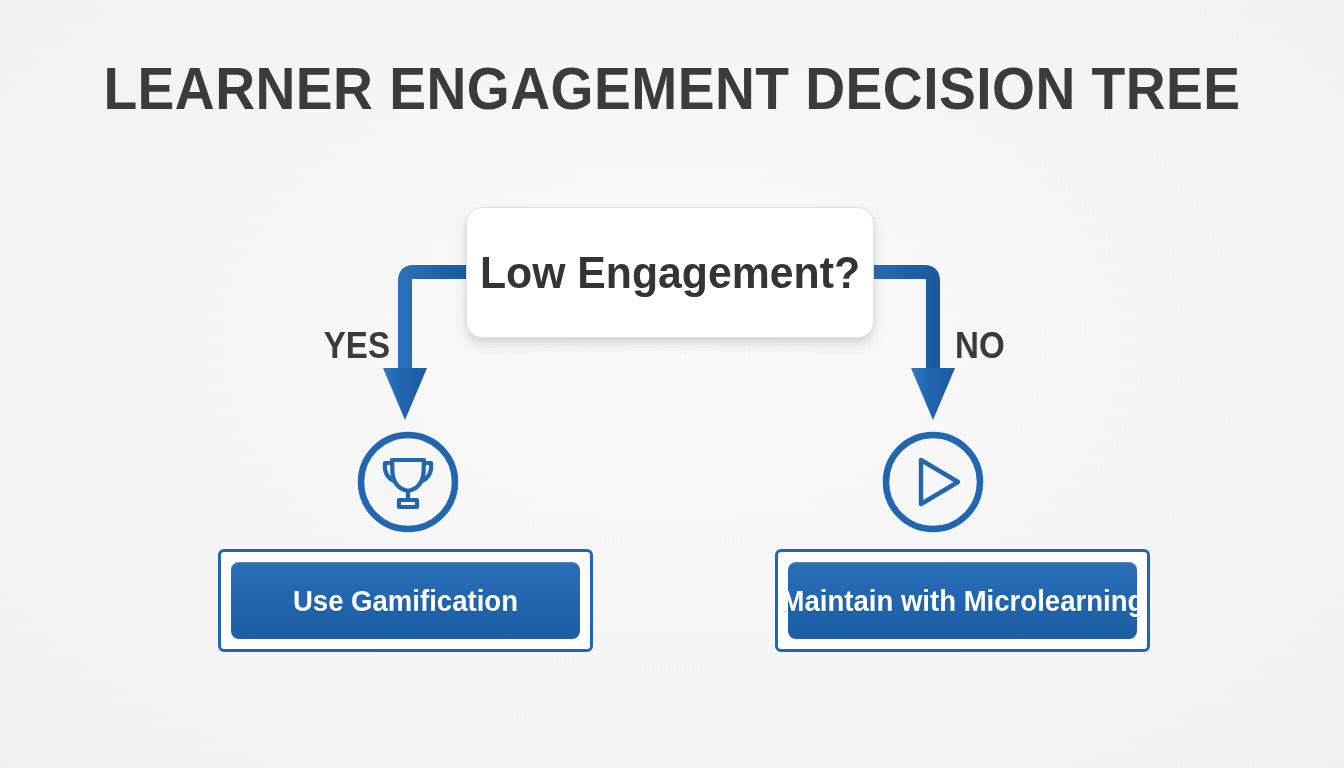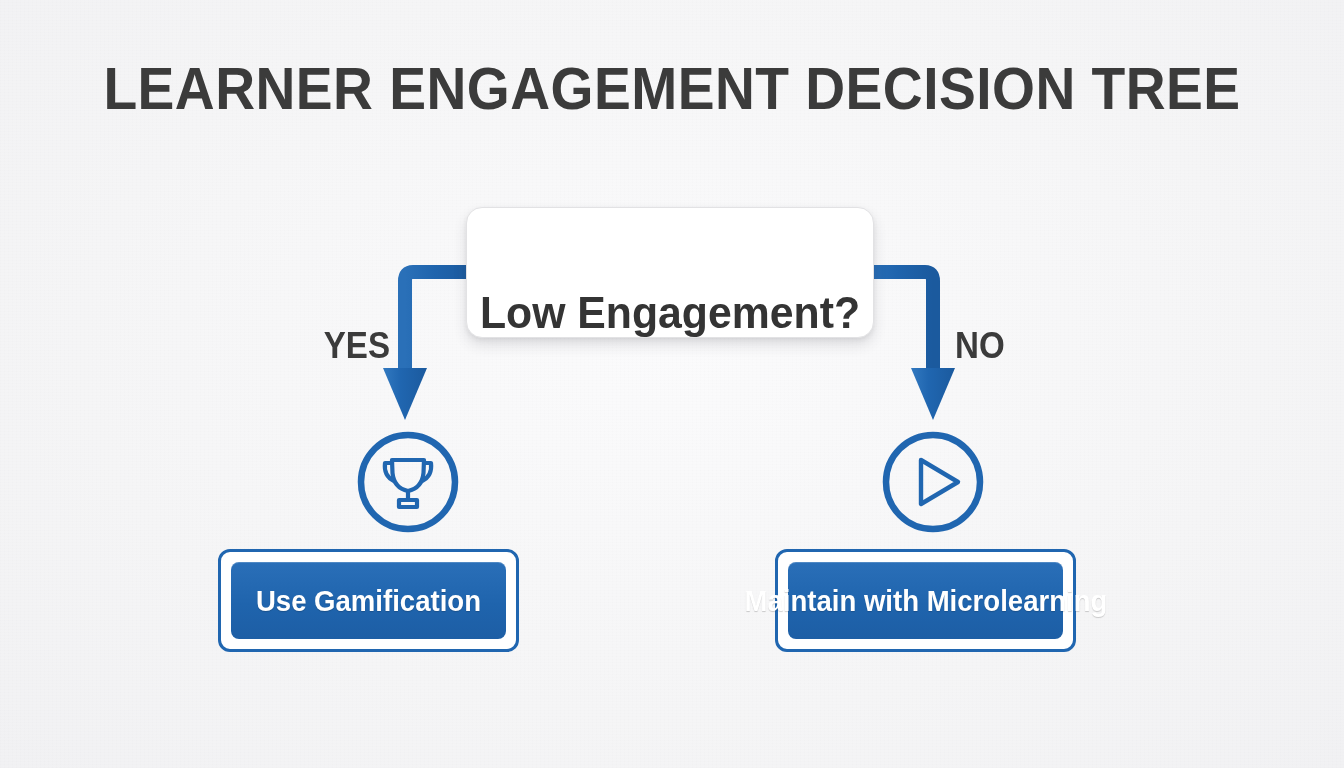--- a/index.html
+++ b/index.html
@@ -65,21 +65,21 @@
     position: absolute;
     left: 466px;
     top: 207px;
     width: 406px;
     height: 129px;
     background: #ffffff;
     border: 1px solid #e2e2e4;
     border-radius: 16px;
     box-shadow: 0 7px 13px rgba(60,60,70,.14), 0 2px 4px rgba(60,60,70,.08);
     display: flex;
-    align-items: flex-end;
+    align-items: center;
     justify-content: center;
     z-index: 4;
   }
   #decision-label {
     font-family: "Liberation Sans Narrow", "Liberation Sans", sans-serif;
     font-weight: 700;
     font-size: 45px;
     line-height: 48px;
     color: #343434;
     transform: scaleX(.95);
@@ -107,25 +107,25 @@
     width: 102px;
     height: 102px;
     z-index: 4;
   }
   #icon-trophy { left: 357px; top: 431px; }
   #icon-play   { left: 882px; top: 431px; }
 
   
   .result-frame {
     position: absolute;
-    width: 301px;
+    width: 375px;
     height: 103px;
     box-sizing: border-box;
     border: 3px solid #2066b0;
-    border-radius: 12px;
+    border-radius: 6px;
     background: #ffffff;
     padding: 10px;
     z-index: 4;
   }
   #result-left  { left: 218px; top: 549px; }
   #result-right { left: 743px; top: 549px; margin-left: 32px; }
 
   .result-button {
     width: 100%;
     height: 100%;

